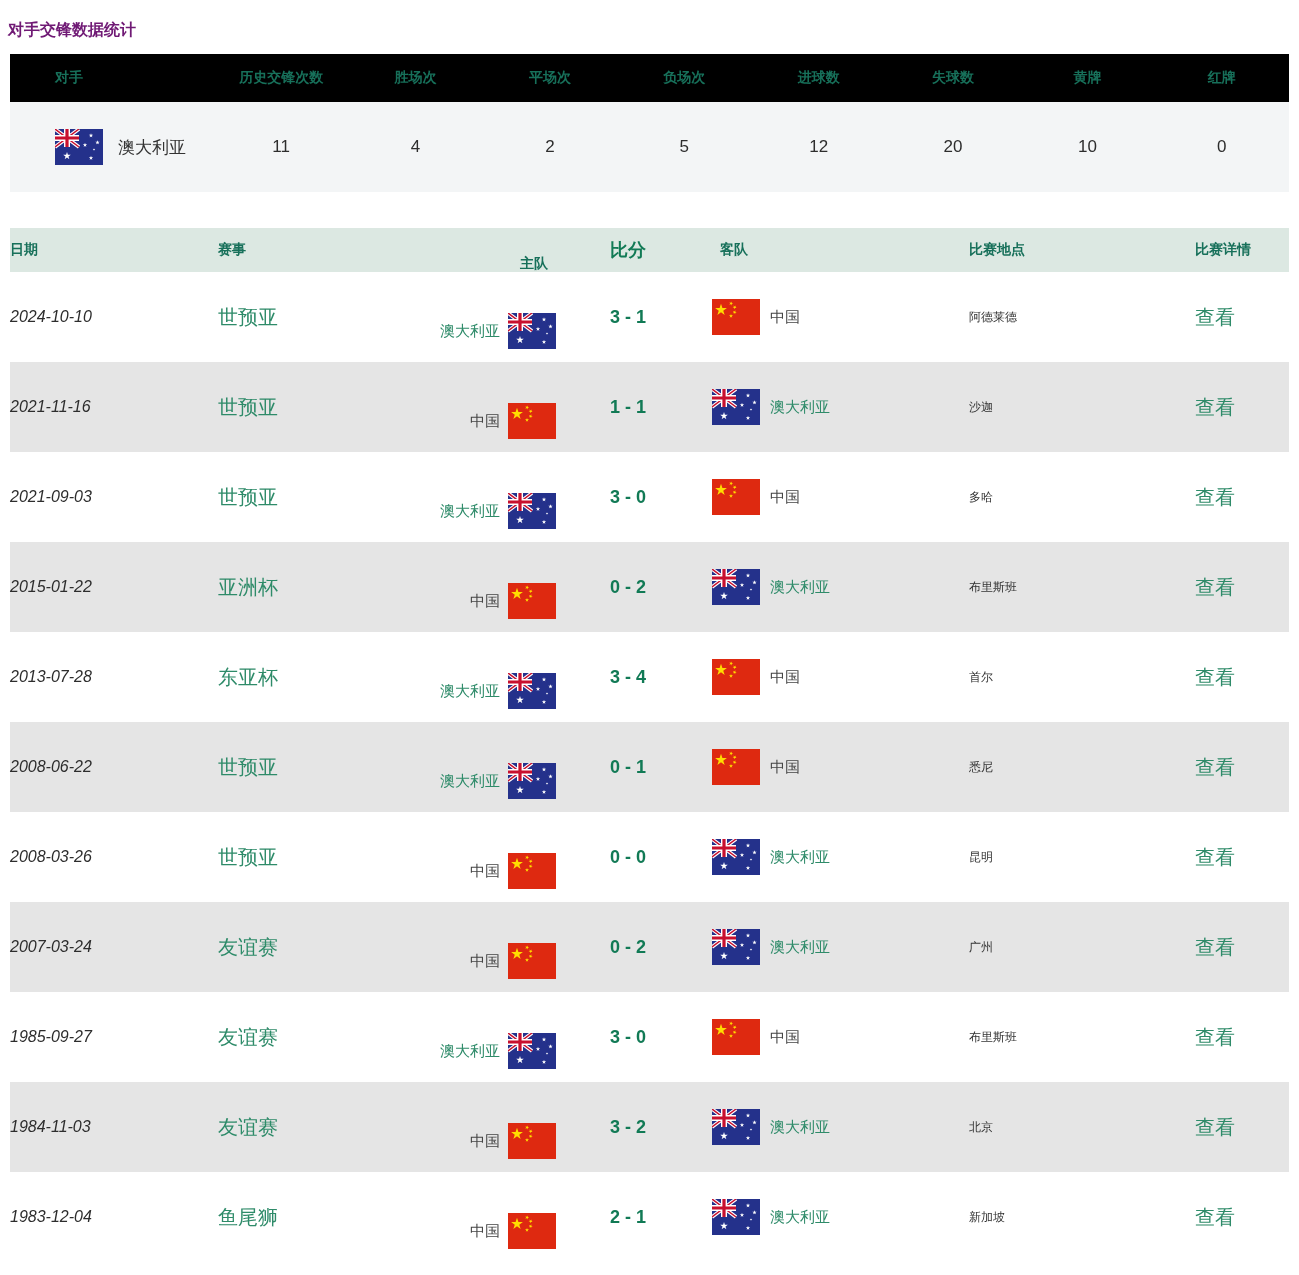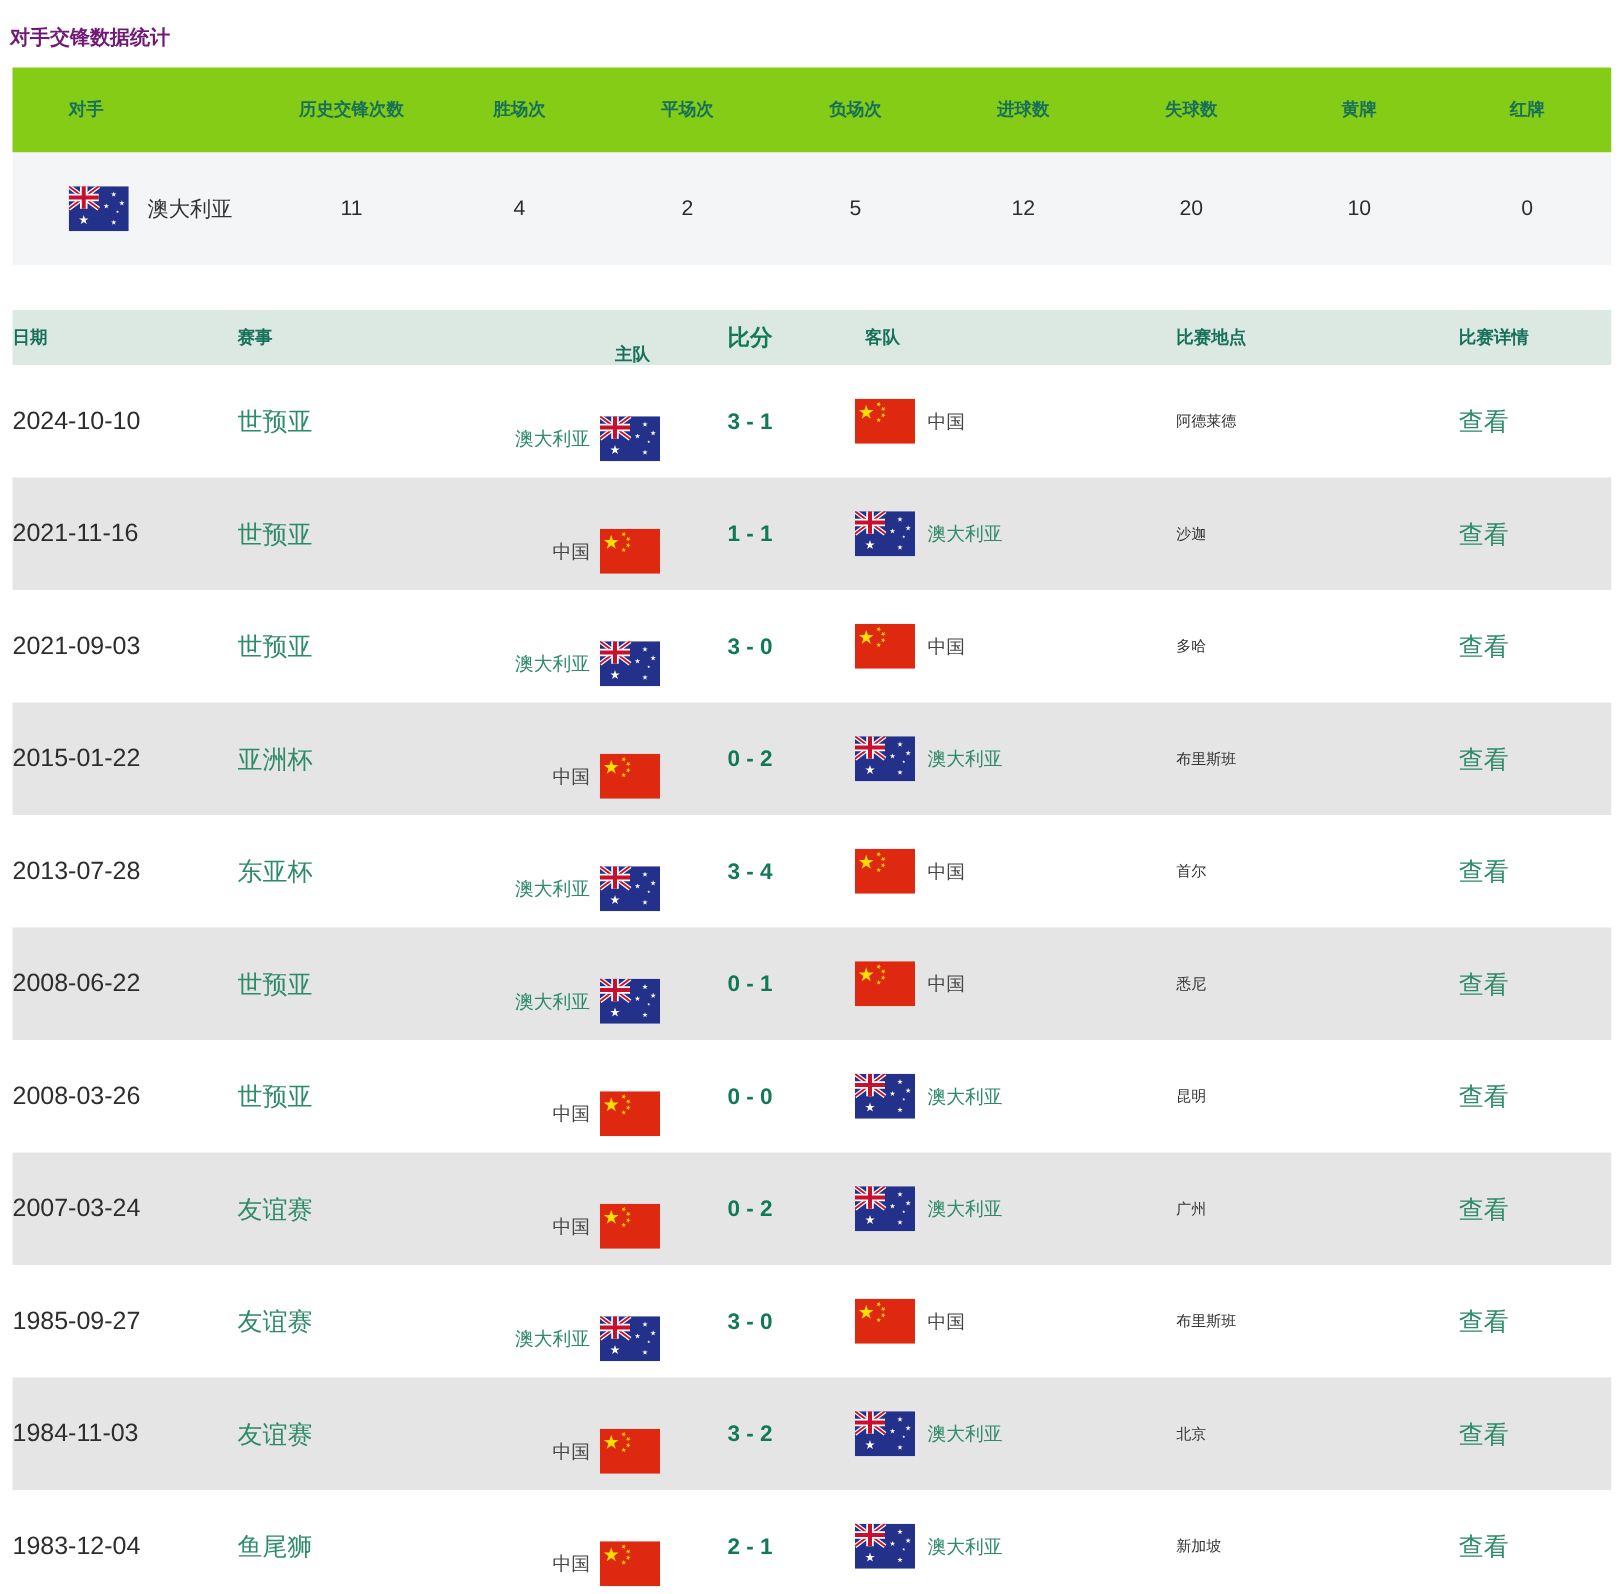--- a/index.html
+++ b/index.html
@@ -3,46 +3,46 @@
 <meta charset="utf-8">
 <style>
   * { margin:0; padding:0; box-sizing:border-box; }
   html,body { width:1299px; height:1275px; overflow:hidden; background:#ffffff;
     font-family:"Liberation Sans","DejaVu Sans",sans-serif; }
   .page-title { margin:20px 0 13px 8px; font-size:16px; font-weight:bold; color:#701a75; }
 
   .tbl { margin:0 10px; }
 
   
-  .shead { display:flex; align-items:center; height:68px; background:#84cc16; }
+  .shead { display:flex; align-items:center; height:48px; background:#000000; }
   .srow  { display:flex; align-items:center; height:90px; background:#f3f5f6; }
   .scol-team { flex:0 0 204px; padding-left:45px; display:flex; align-items:center; gap:15px; }
   .scol { flex:1 1 0; text-align:center; }
   .shead .scol, .shead .scol-team { font-size:14px; font-weight:bold; color:#17705a; }
   .srow .scol { font-size:17px; color:#2d2d2d; }
   .srow .team-name { font-size:17px; color:#333; }
 
   
   .match-tbl { margin-top:36px; }
   .mhead { display:flex; align-items:center; height:44px; background:#dce8e2;
            font-size:14px; font-weight:bold; color:#17705a; }
   .mrow  { display:flex; align-items:center; height:90px; background:#ffffff; }
   .mrow.alt { background:#e5e5e5; }
 
   .c-date   { flex:0 0 180px; }
-  .c-comp   { flex:0 0 190px; }
+  .c-comp   { flex:0 0 190px;margin-left:28px; }
   .c-home   { flex:0 0 148px; display:flex; align-items:center; justify-content:flex-end; gap:8px;margin-top:28px; }
   .c-score  { flex:0 0 144px; text-align:center; }
   .c-away   { flex:0 0 258px; display:flex; align-items:center; gap:10px; padding-left:12px; }
   .c-venue  { flex:0 0 225px; padding-left:11px; }
   .c-detail { flex:1 1 auto; padding-left:12px; }
   .mhead .c-home  { padding-right:8px; }
   .mhead .c-away  { padding-left:20px; }
 
-  .mrow .c-date  { font-size:20px; color:#2d2d2d; }
+  .mrow .c-date  { font-size:16px; color:#2d2d2d;font-style:italic; }
   .mrow .c-venue { font-size:12px; color:#333; }
   .tname { font-size:15px; color:#444; }
   .tname.link { color:#2e8b69; cursor:pointer; }
   a.glink, .view-link { font-size:20px; color:#2e8b69; text-decoration:none; cursor:pointer; }
   .c-score { font-size:18px; font-weight:bold; color:#117a55; }
 
   .flag { width:48px; height:36px; flex:0 0 48px; display:block; }
   #svg-defs { position:absolute; width:0; height:0; }
 </style>
 </head>

